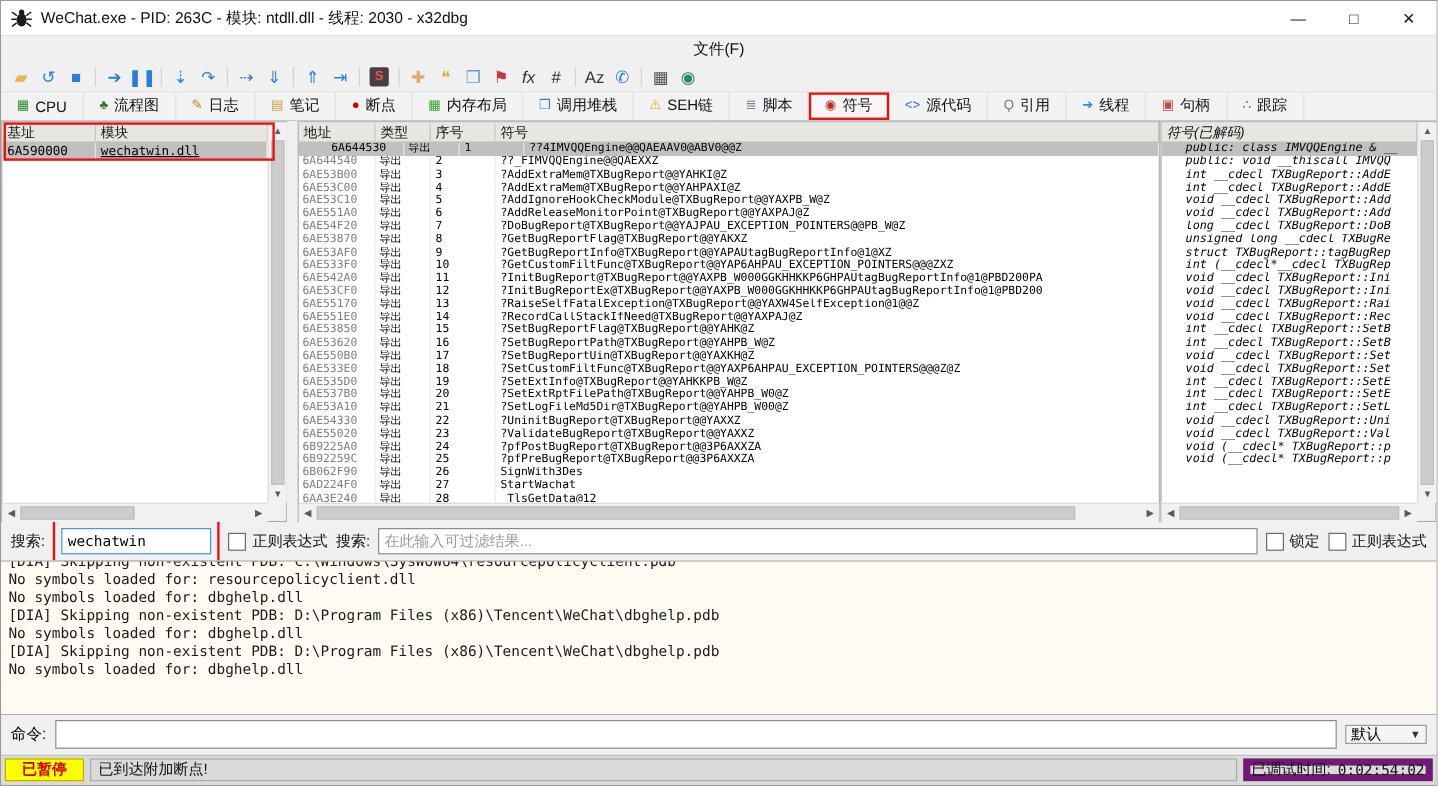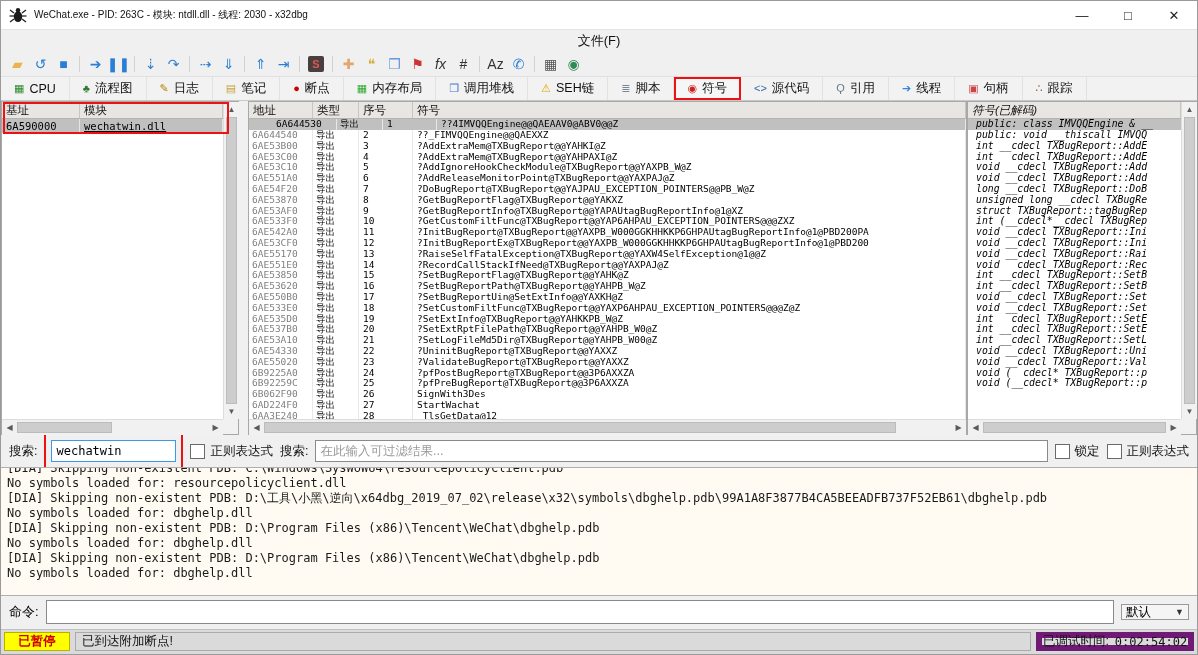--- a/index.html
+++ b/index.html
@@ -1,21 +1,21 @@
 <!DOCTYPE html>
 <html><head>
 <meta charset="utf-8">
 <style>
   html,body{margin:0;padding:0;}
   body{width:1198px;height:655px;overflow:hidden;font-family:"Liberation Sans",sans-serif;background:#f0f0f0;}
   .window{box-sizing:border-box;width:1198px;height:655px;border:1px solid #9a9a9a;display:flex;flex-direction:column;background:#f0f0f0;}
   
   .titlebar{height:29px;background:#fff;display:flex;align-items:center;padding-left:8px;border-bottom:1px solid #e3e3e3;}
   .titlebar .appicon{width:18px;height:16px;margin-right:7px;flex:0 0 auto;}
-  .titlebar .title{font-size:10px;color:#111;}
+  .titlebar .title{font-size:13px;color:#111;}
   .wincontrols{margin-left:auto;display:flex;height:100%;}
   .winbtn{width:46px;height:100%;display:flex;align-items:center;justify-content:center;font-size:13px;color:#222;}
   
   .menubar{height:22px;display:flex;align-items:center;background:#f0f0f0;font-size:13px;flex-direction:column;}
   .menu-item{padding:2px 10px;color:#111;}
   .build-date{margin-left:6px;color:#8a8a8a;font-family:"DejaVu Sans Mono",monospace;font-size:12px;}
   
   .toolbar{height:24px;display:flex;align-items:center;padding-left:5px;background:#f0f0f0;border-bottom:1px solid #e0e0e0;}
   .tbtn{width:23px;height:20px;display:flex;align-items:center;justify-content:center;font-size:14px;line-height:1;}
   .tbtn.badge{width:16px;height:16px;margin:0 4px;font-size:11px;font-weight:bold;border-radius:2px;}
@@ -43,21 +43,21 @@
   .u{text-decoration:underline;}
   
   .srow{display:flex;height:10.8px;line-height:10.8px;font-family:"DejaVu Sans Mono",monospace;font-size:9.5px;white-space:nowrap;}
   .srow .c{box-sizing:border-box;overflow:hidden;border-right:1px solid #e8e8e8;}
   .c-addr{width:64px;padding-left:3px;color:#818181;}
   .sel .c-addr{color:#000;margin-left:24px;}
   .c-type{width:46px;padding-left:3px;font-family:"Liberation Sans",sans-serif;font-size:9.5px;color:#000;}
   .c-ord{width:54px;padding-left:4px;color:#000;}
   .c-sym{flex:1;padding-left:4px;color:#000;}
   
-  .drow{height:10.8px;line-height:10.8px;font-family:"DejaVu Sans Mono",monospace;font-size:9.8px;color:#000;white-space:nowrap;overflow:hidden;padding-left:8px;}
+  .drow{height:10.8px;line-height:10.8px;font-family:"DejaVu Sans Mono",monospace;font-size:9.8px;color:#000;white-space:nowrap;overflow:hidden;padding-left:20px;}
   
   .hscroll{display:flex;align-items:center;background:#f1f1f1;border-top:1px solid #dcdcdc;height:15px;}
   .vscroll{display:flex;flex-direction:column;align-items:center;background:#f1f1f1;border-left:1px solid #dcdcdc;width:15px;}
   .sarrow{width:15px;height:15px;flex:0 0 auto;display:flex;align-items:center;justify-content:center;font-size:8px;color:#5a5a5a;}
   .sthumb{background:#cdcdcd;border:1px solid #bcbcbc;box-sizing:border-box;}
   .sthumb.h{height:11px;}
   .sthumb.v{width:11px;flex:1;}
   .sthumb.short{width:95px;}
   .sthumb.wide{flex:1;margin-right:55px;}
   .sthumb.full{flex:1;}
@@ -361,21 +361,21 @@
               <div class="srow">
                 <span class="c c-addr">6AE53620</span>
                 <span class="c c-type">导出</span>
                 <span class="c c-ord">16</span>
                 <span class="c c-sym">?SetBugReportPath@TXBugReport@@YAHPB_W@Z</span>
               </div>
               <div class="srow">
                 <span class="c c-addr">6AE550B0</span>
                 <span class="c c-type">导出</span>
                 <span class="c c-ord">17</span>
-                <span class="c c-sym">?SetBugReportUin@SetExtInfo@@YAXKH@Z</span>
+                <span class="c c-sym">?SetBugReportUin@TXBugReport@@YAXKH@Z</span>
               </div>
               <div class="srow">
                 <span class="c c-addr">6AE533E0</span>
                 <span class="c c-type">导出</span>
                 <span class="c c-ord">18</span>
                 <span class="c c-sym">?SetCustomFiltFunc@TXBugReport@@YAXP6AHPAU_EXCEPTION_POINTERS@@@Z@Z</span>
               </div>
               <div class="srow">
                 <span class="c c-addr">6AE535D0</span>
                 <span class="c c-type">导出</span>
@@ -512,21 +512,20 @@
     </span>
     <span class="cbgroup">
       <span class="cb"></span>
       <span>正则表达式</span>
     </span>
   </div>
 
   <div class="log">
       <div class="logline">[DIA] Skipping non-existent PDB: C:\Windows\SysWoW64\resourcepolicyclient.pdb</div>
       <div class="logline">No symbols loaded for: resourcepolicyclient.dll</div>
-      <div class="logline">[DIA] Skipping non-existent PDB: D:\工具\小黑\逆向\x64dbg_2019_07_02\release\x32\symbols\dbghelp.pdb\99A1A8F3877B4CA5BEEADFB737F52EB61\dbghelp.pdb</div>
       <div class="logline">No symbols loaded for: dbghelp.dll</div>
       <div class="logline">[DIA] Skipping non-existent PDB: D:\Program Files (x86)\Tencent\WeChat\dbghelp.pdb</div>
       <div class="logline">No symbols loaded for: dbghelp.dll</div>
       <div class="logline">[DIA] Skipping non-existent PDB: D:\Program Files (x86)\Tencent\WeChat\dbghelp.pdb</div>
       <div class="logline">No symbols loaded for: dbghelp.dll</div>
     </div>
 
   <div class="cmdbar">
     <span>命令:</span>
     <input class="txt cmdinput" value="" style="">

